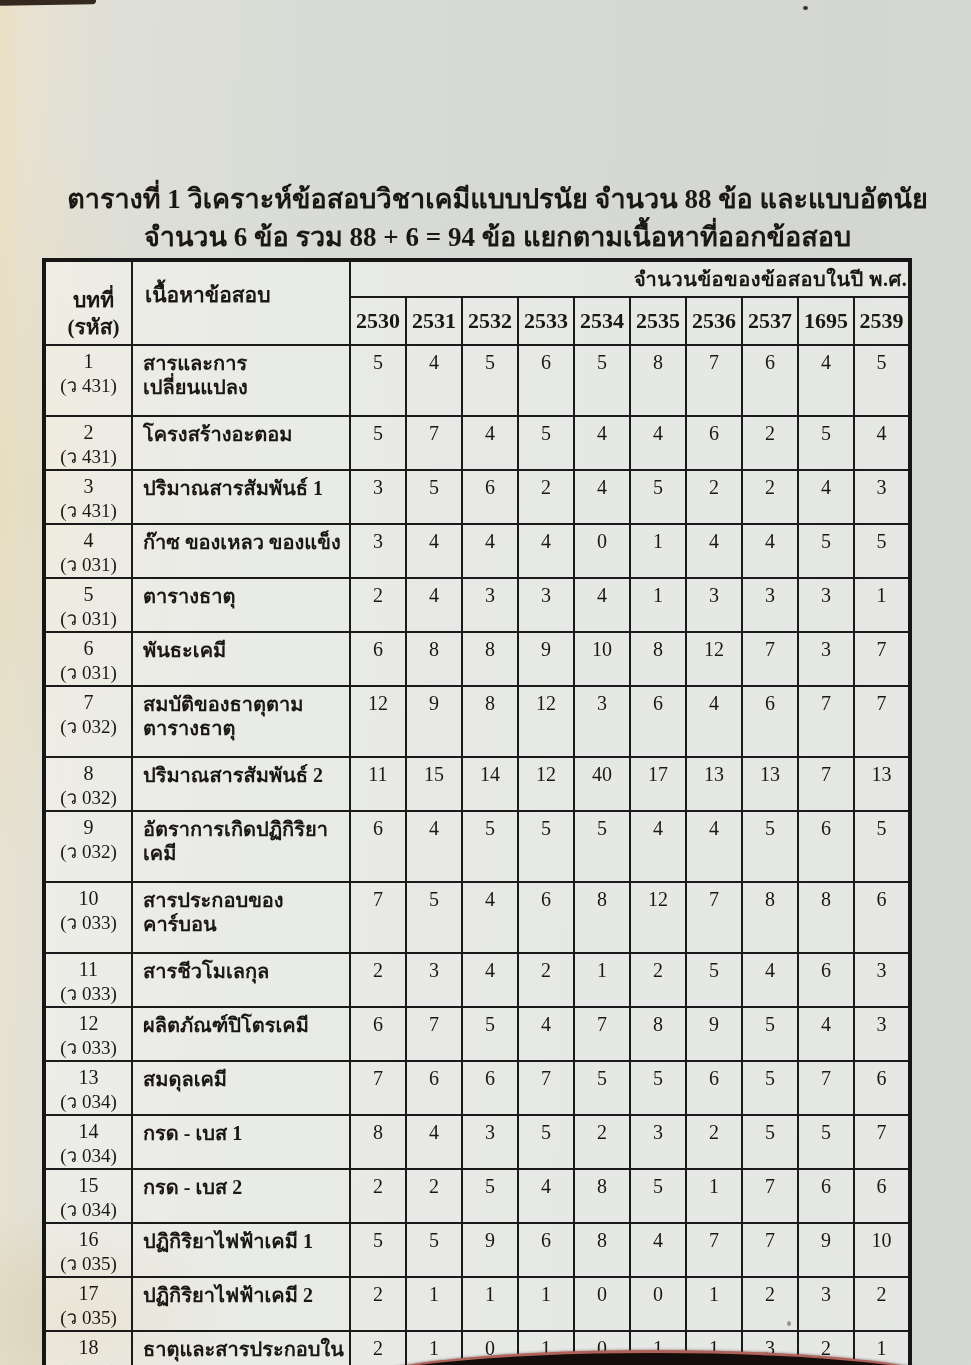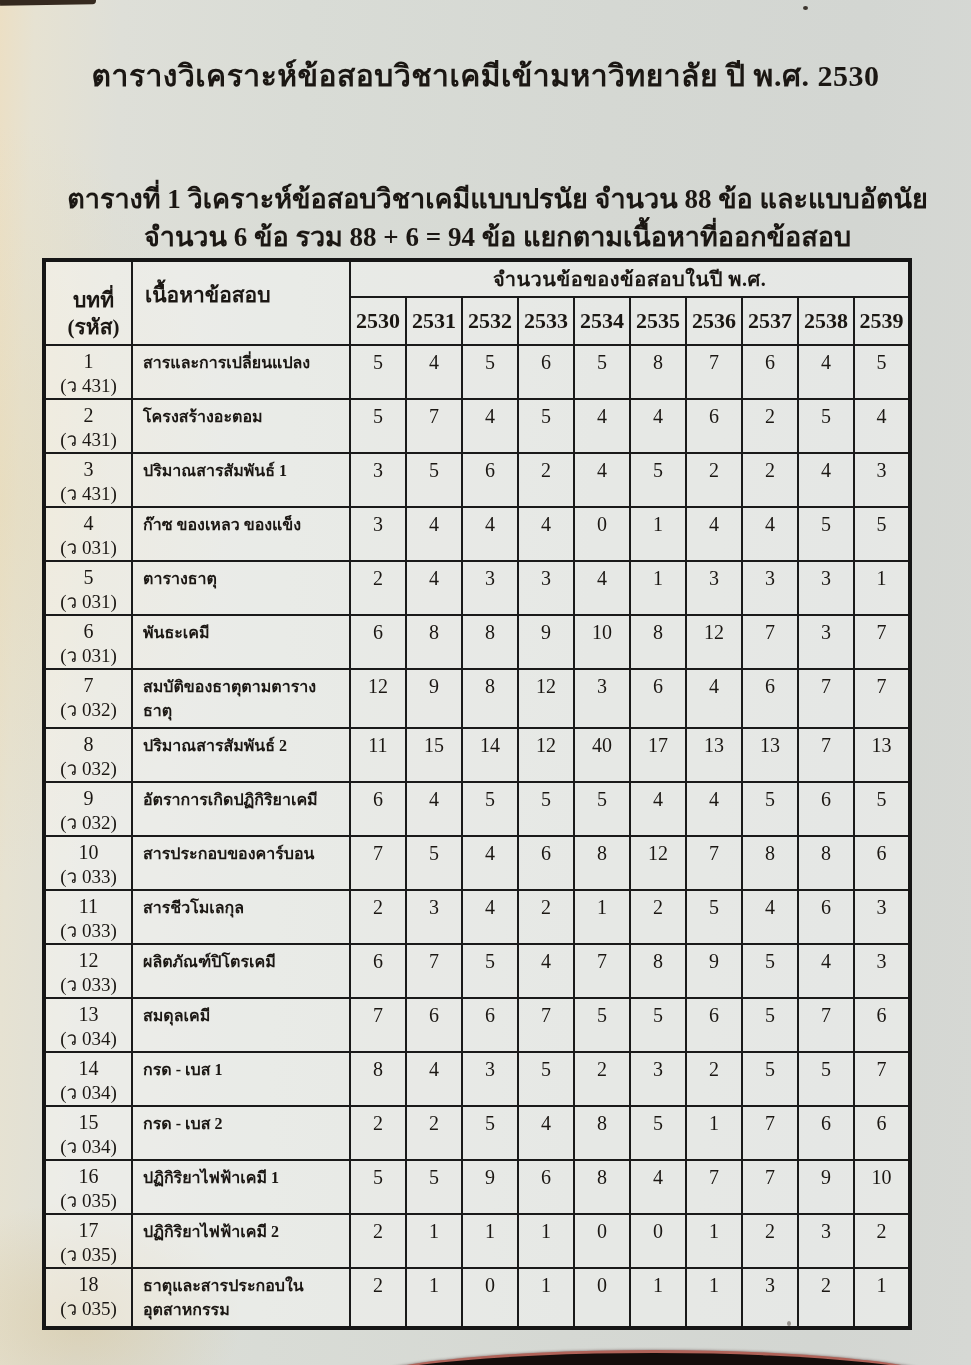--- a/index.html
+++ b/index.html
@@ -31,35 +31,35 @@
     border:4px solid #161616;
   }
   table.analysis th, table.analysis td{
     border:2px solid #1a1a1a;
     background:rgba(255,255,255,0.42);
   }
   thead th{
     background:rgba(164,170,161,0.85);
     font-weight:bold;
   }
-  th.group-head{height:32px;font-size:20px;text-align:center;vertical-align:middle;letter-spacing:0.5px;}
+  th.group-head{height:32px;font-size:20px;text-align:right;vertical-align:middle;letter-spacing:0.5px;}
   th.year-head{height:44px;font-size:22px;text-align:center;vertical-align:middle;border-bottom:4px solid #141414;}
   th.chap-head{vertical-align:bottom;text-align:center;padding:0 0 3px 10px;font-size:21px;line-height:27px;}
   th.content-head{vertical-align:bottom;text-align:left;padding:0 0 3px 12px;font-size:21px;border-bottom:4px solid #141414;font-family:Liberation Serif, serif;}
   th.chap-head{border-bottom:4px solid #141414;}
   .content-head .inner{margin-bottom:30px;}
   tbody tr{height:50px;}
   td.chap{
     text-align:center;vertical-align:top;padding-top:4px;
     font-size:20px;line-height:23px;
   }
   td.chap .code{font-size:19px;margin-top:1px;}
   td.content{
     vertical-align:top;text-align:left;
-    padding:5px 4px 4px 10px;font-size:16px;font-weight:bold;
+    padding:5px 4px 16px 10px;font-size:20px;font-weight:bold;
     line-height:24px;white-space:pre-line;
   }
   td.val{
     text-align:center;vertical-align:top;padding-top:5px;font-size:20px;
   }
   
   .artifact{position:absolute;}
   .top-strip{
     left:0;top:-2px;width:96px;height:7px;background:#35291f;
     border-radius:0 4px 4px 0;transform:rotate(-1deg);
@@ -77,21 +77,21 @@
 </head>
 <body>
 
 <div class="page">
 
   <div class="artifact top-strip"></div>
   <div class="artifact dot-top"></div>
   <div class="artifact dot-bottom"></div>
 
   <h1 class="title">
-    <span>ตารางวิเคราะห์ข้อสอบวิชาเคมีเข้ามหาวิทยาลัย ปี พ.ศ. 2530</span><br>
+    <br>
   </h1>
 
   <h2 class="subtitle">
     <span>ตารางที่ 1 วิเคราะห์ข้อสอบวิชาเคมีแบบปรนัย จำนวน 88 ข้อ และแบบอัตนัย</span><br>
     <span>จำนวน 6 ข้อ รวม 88 + 6 = 94 ข้อ แยกตามเนื้อหาที่ออกข้อสอบ</span>
   </h2>
 
   <table class="analysis">
     <colgroup>
       <col style="width:88px">
@@ -111,21 +111,21 @@
       </tr>
       <tr>
           <th class="year-head">2530</th>
           <th class="year-head">2531</th>
           <th class="year-head">2532</th>
           <th class="year-head">2533</th>
           <th class="year-head">2534</th>
           <th class="year-head">2535</th>
           <th class="year-head">2536</th>
           <th class="year-head">2537</th>
-          <th class="year-head">2538</th>
+          <th class="year-head">1695</th>
           <th class="year-head">2539</th>
         </tr>
     </thead>
     <tbody>
         <tr>
           <td class="chap">
             <div>1</div>
             <div class="code">(ว 431)</div>
           </td>
           <td class="content">สารและการเปลี่ยนแปลง</td>

